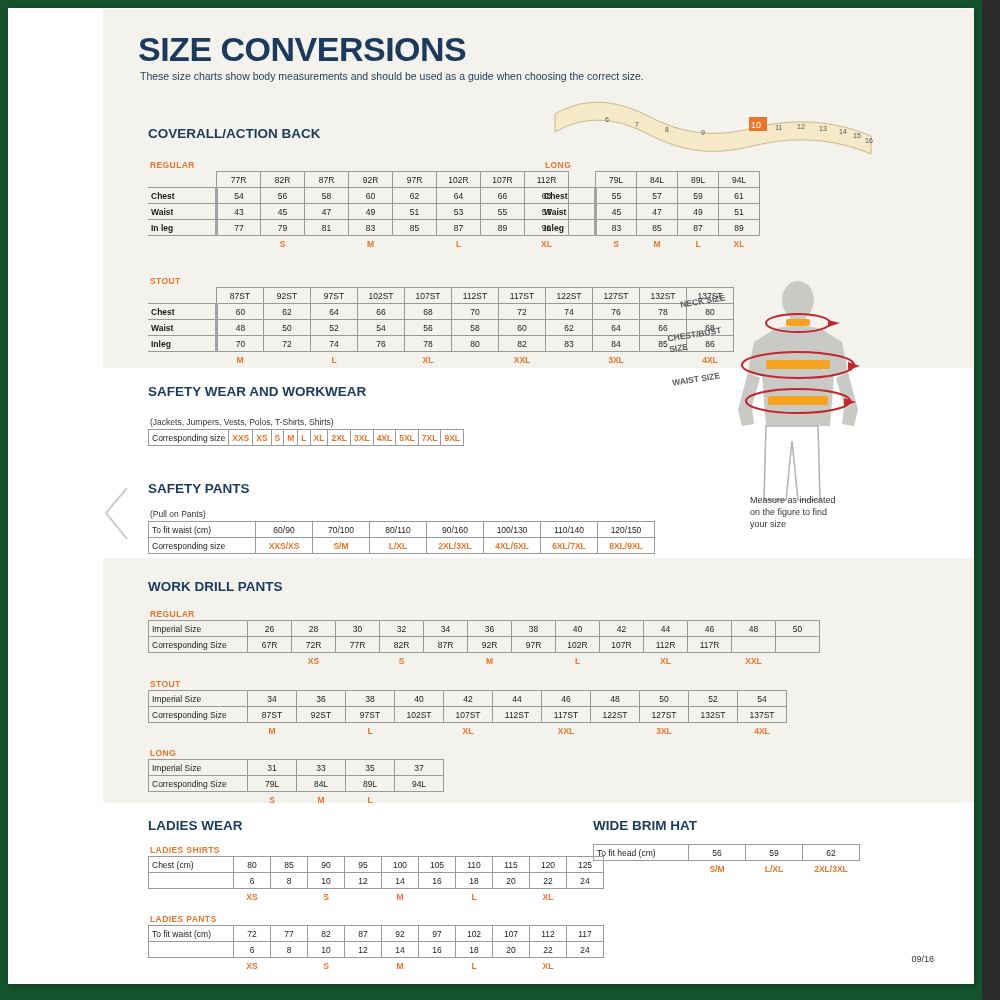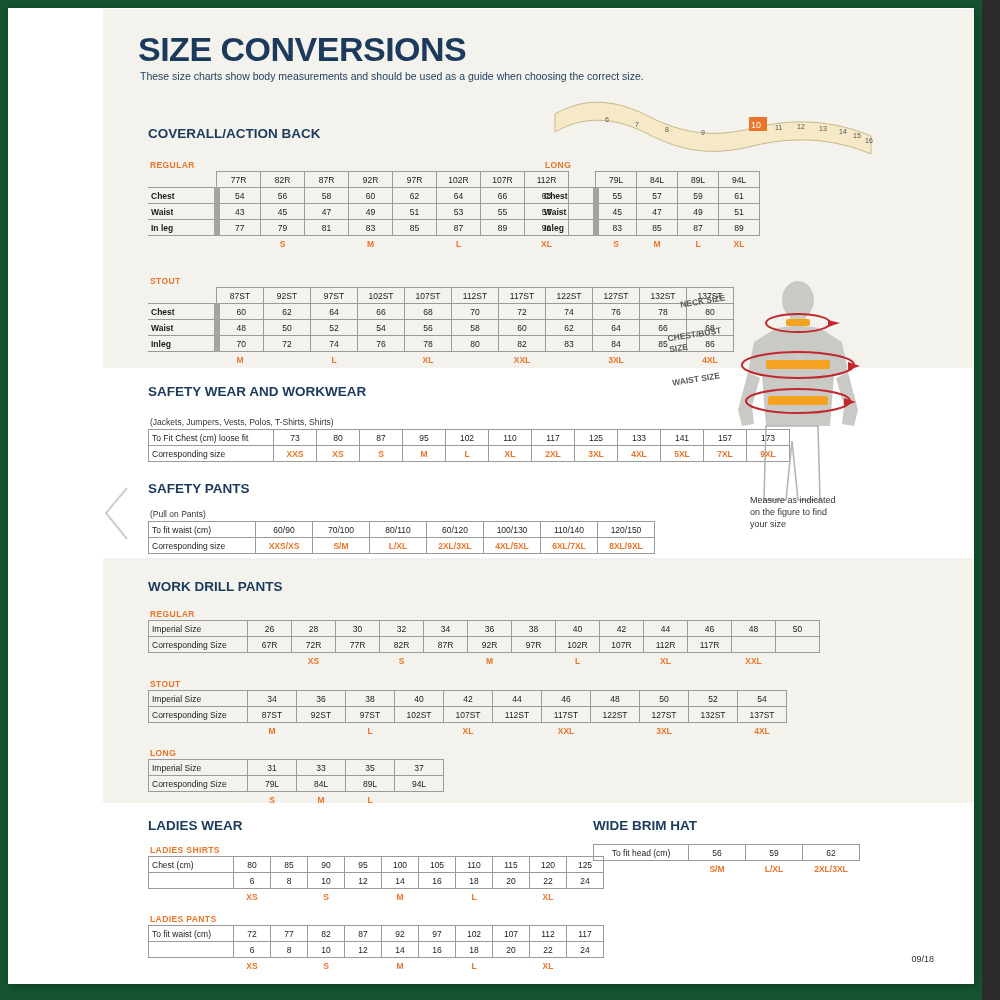--- a/index.html
+++ b/index.html
@@ -46,21 +46,21 @@
     font-size:8.5px;color:#1a1a1a;
   }
   table.grid td{
     border:1px solid #9a9a9a;
     padding:1px 3px;
     text-align:center;
     height:13px;
     white-space:nowrap;
   }
   table.grid td.lbl{
-    text-align:left;font-weight:bold;border-left:none;border-right:6px solid #a3a3a3;
+    text-align:left;font-weight:bold;border-left:none;border-right:3px solid #a3a3a3;
   }
   table.grid td.lbl-plain{
     text-align:left;font-weight:normal;
   }
   table.grid td.blank{border:none;}
   table.grid tr.sizes td{
     border:none;color:#e8752a;font-weight:bold;font-size:8.5px;
   }
   table.grid tr.sizes td.lbl{border:none;}
   .orange{color:#e8752a;font-weight:bold;margin-left:18px;}
@@ -285,35 +285,20 @@
         <td></td>
         <td>4XL</td>
       </tr>
     </tbody>
       </table>
 
     <div class="sec-head" style="left:140px;top:376px;">SAFETY WEAR AND WORKWEAR</div>
     <div class="note" style="left:142px;top:409px;">(Jackets, Jumpers, Vests, Polos, T-Shirts, Shirts)</div>
     <table class="grid" style="left:140px;top:421px;">
       <tbody>
-          <tr>
-        <td class="lbl-plain" style="width:118px;">To Fit Chest (cm) loose fit</td>
-        <td style="width:36px;">73</td>
-        <td style="width:36px;">80</td>
-        <td style="width:36px;">87</td>
-        <td style="width:36px;">95</td>
-        <td style="width:36px;">102</td>
-        <td style="width:36px;">110</td>
-        <td style="width:36px;">117</td>
-        <td style="width:36px;">125</td>
-        <td style="width:36px;">133</td>
-        <td style="width:36px;">141</td>
-        <td style="width:36px;">157</td>
-        <td style="width:36px;">173</td>
-      </tr>
       <tr>
         <td class="lbl-plain">Corresponding size</td>
         <td class="orange">XXS</td>
         <td class="orange">XS</td>
         <td class="orange">S</td>
         <td class="orange">M</td>
         <td class="orange">L</td>
         <td class="orange">XL</td>
         <td class="orange">2XL</td>
         <td class="orange">3XL</td>
@@ -327,21 +312,21 @@
 
     <div class="sec-head" style="left:140px;top:473px;">SAFETY PANTS</div>
     <div class="note" style="left:142px;top:501px;">(Pull on Pants)</div>
     <table class="grid" style="left:140px;top:513px;">
       <tbody>
           <tr>
         <td class="lbl-plain" style="width:100px;">To fit waist (cm)</td>
         <td style="width:50px;">60/90</td>
         <td style="width:50px;">70/100</td>
         <td style="width:50px;">80/110</td>
-        <td style="width:50px;">60/120</td>
+        <td style="width:50px;">90/160</td>
         <td style="width:50px;">100/130</td>
         <td style="width:50px;">110/140</td>
         <td style="width:50px;">120/150</td>
       </tr>
       <tr>
         <td class="lbl-plain">Corresponding size</td>
         <td class="orange">XXS/XS</td>
         <td class="orange">S/M</td>
         <td class="orange">L/XL</td>
         <td class="orange">2XL/3XL</td>
@@ -576,21 +561,21 @@
         <td>XL</td>
         <td></td>
       </tr>
     </tbody>
       </table>
 
     <div class="sec-head" style="left:585px;top:810px;">WIDE BRIM HAT</div>
     <table class="grid" style="left:585px;top:836px;">
       <tbody>
           <tr>
-        <td class="lbl-plain" style="width:88px;text-align:center;">To fit head (cm)</td>
+        <td class="lbl-plain" style="width:88px;">To fit head (cm)</td>
         <td style="width:50px;">56</td>
         <td style="width:50px;">59</td>
         <td style="width:50px;">62</td>
       </tr>
       <tr class="sizes">
         <td class="lbl"></td>
         <td>S/M</td>
         <td>L/XL</td>
         <td>2XL/3XL</td>
       </tr>

